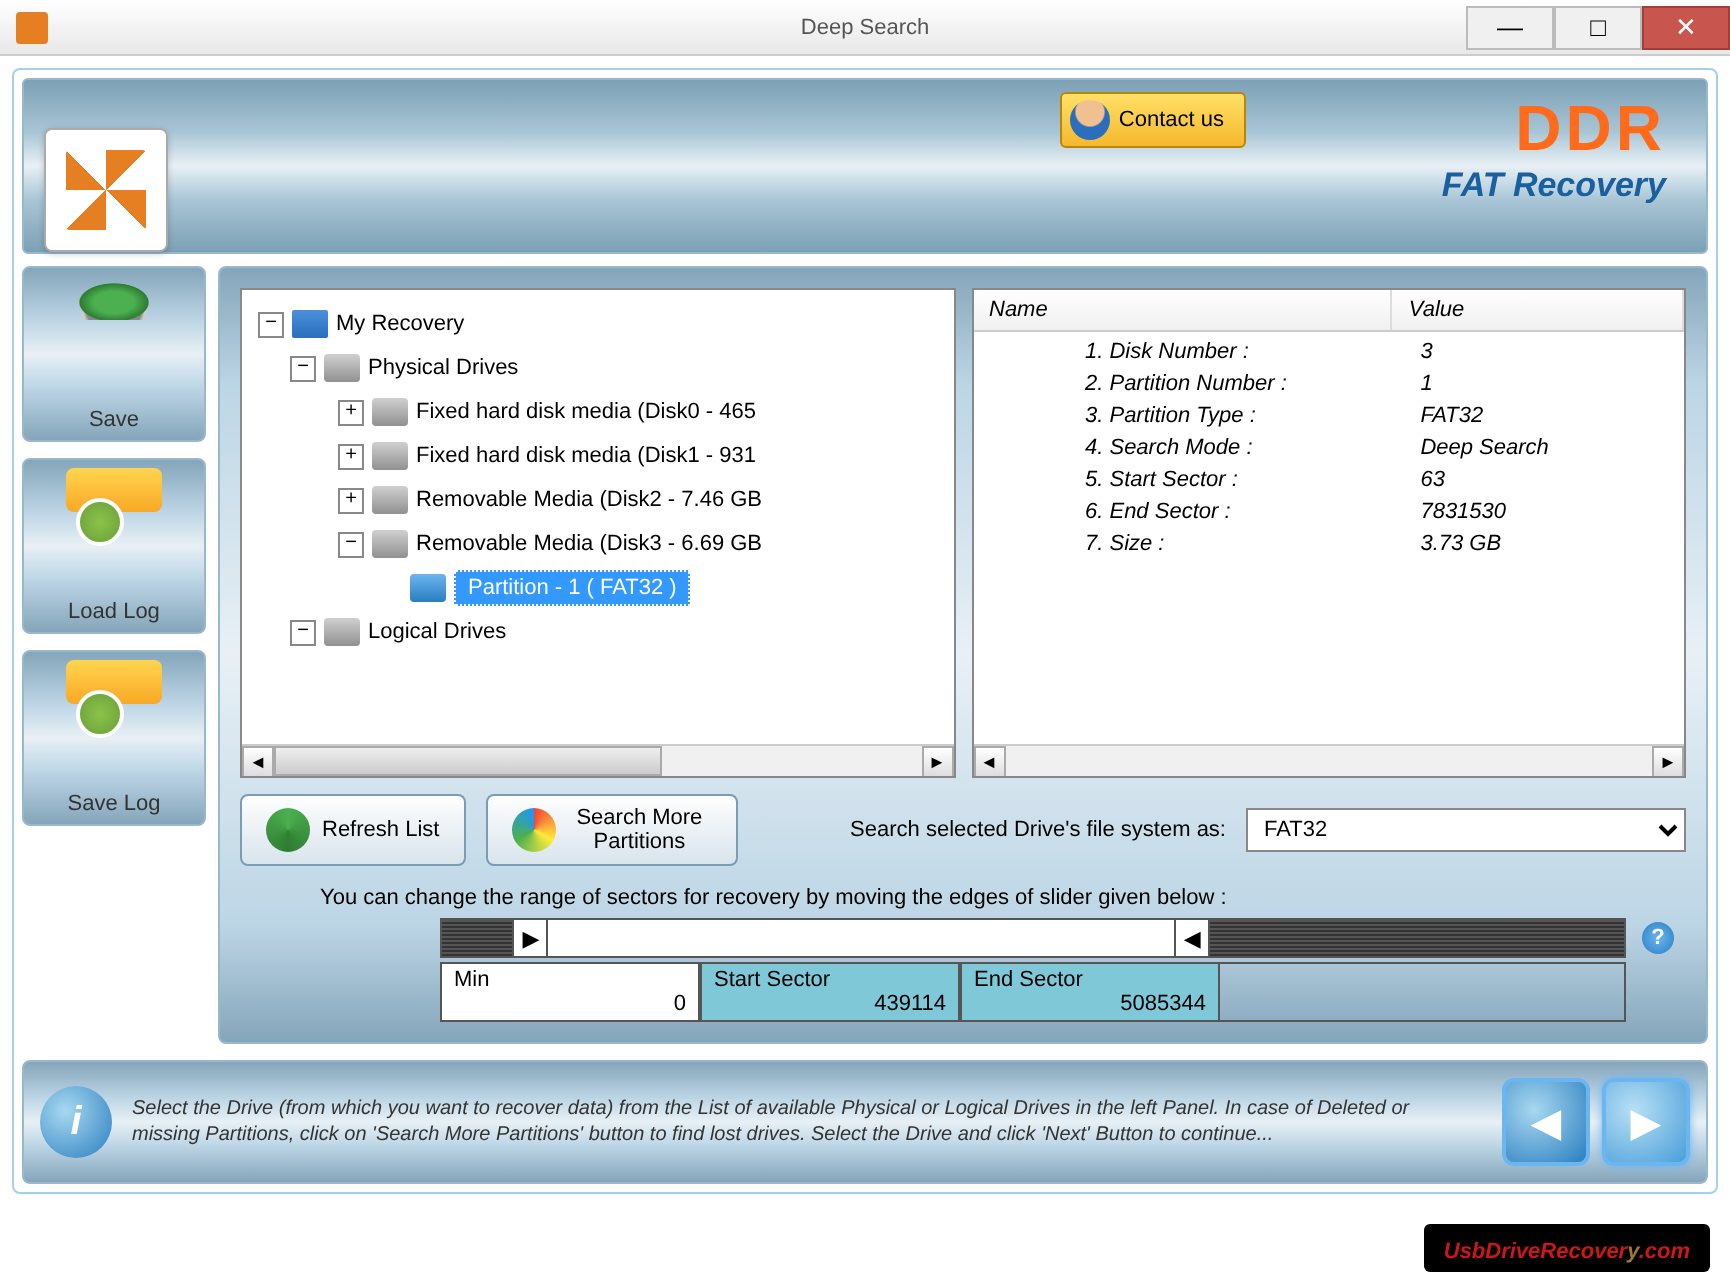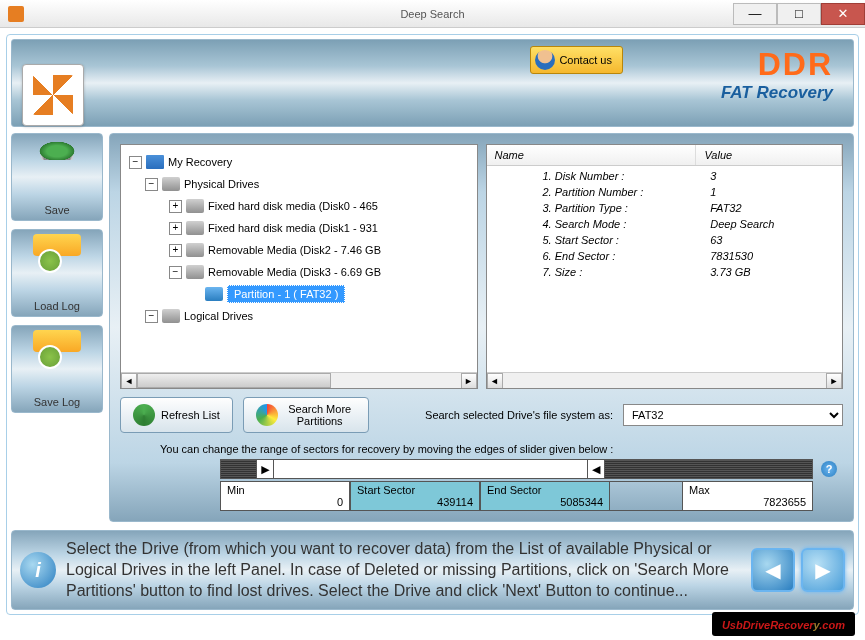--- a/index.html
+++ b/index.html
@@ -85,21 +85,21 @@
 
 .sector-row { display: flex; gap: 0; margin-top: 2px; margin-left: 60px; margin-right: 30px; }
 .sector-box { border: 1px solid #555; padding: 2px 6px; display: flex; flex-direction: column; }
 .sector-box.edge { flex: 0 0 130px; background: #fff; }
 .sector-box.mid { flex: 0 0 130px; background: #7ec8d8; }
 .sector-box .sv { text-align: right; }
 .sector-gap { flex: 1; border: 1px solid #555; border-left: none; }
 
 .footer { margin-top: 8px; border: 1px solid #9ab8cc; border-radius: 4px; background: linear-gradient(#85a5ba 0%, #bcd5e5 30%, #e8f0f5 50%, #bcd5e5 70%, #85a5ba 100%); padding: 8px; display: flex; align-items: center; gap: 10px; }
 .info-icon { width: 36px; height: 36px; background: radial-gradient(circle at 35% 35%, #a8d8f0, #2a7ec0); border-radius: 50%; color: #fff; display: flex; align-items: center; justify-content: center; font-size: 20px; font-weight: bold; font-style: italic; flex-shrink: 0; }
-.footer-text { flex: 1; font-size: 16px; line-height: 1.3; color: #333; }
+.footer-text { flex: 1; font-size: 10px; line-height: 1.3; color: #333; font-style: italic; }
 .nav-btns { display: flex; gap: 6px; }
 .nav-btn { width: 44px; height: 44px; border-radius: 6px; background: radial-gradient(circle at 35% 35%, #a8d8f0, #2a7ec0); border: 2px solid #6bb5f0; display: flex; align-items: center; justify-content: center; color: #fff; font-size: 20px; cursor: pointer; }
 .nav-btn.next { background: radial-gradient(circle at 35% 35%, #b8e0f5, #4a9ed9); box-shadow: 0 0 4px #6bb5f0; }
 
 .watermark { position: absolute; bottom: 4px; right: 10px; background: #000; color: #ca1818; font-size: 17px; font-style: italic; font-weight: bold; padding: 2px 10px; border-radius: 3px; font-family: 'Times New Roman', serif; }
 .watermark .g { color: #9c7a2e; }
 </style>
 </head>
 <body>
 
@@ -279,24 +279,20 @@
           </div>
           <div class="sector-box mid">
             <span>Start Sector</span>
             <span class="sv">439114</span>
           </div>
           <div class="sector-box mid">
             <span>End Sector</span>
             <span class="sv">5085344</span>
           </div>
           <div class="sector-gap"></div>
-          <div class="sector-box edge" style="border-left:none;">
-            <span>Max</span>
-            <span class="sv">7823655</span>
-          </div>
         </div>
       </div>
 
     </div>
   </div>
 
   <div class="footer">
     <div class="info-icon">i</div>
     <div class="footer-text">Select the Drive (from which you want to recover data) from the List of available Physical or Logical Drives in the left Panel. In case of Deleted or missing Partitions, click on 'Search More Partitions' button to find lost drives. Select the Drive and click 'Next' Button to continue...</div>
     <div class="nav-btns">

